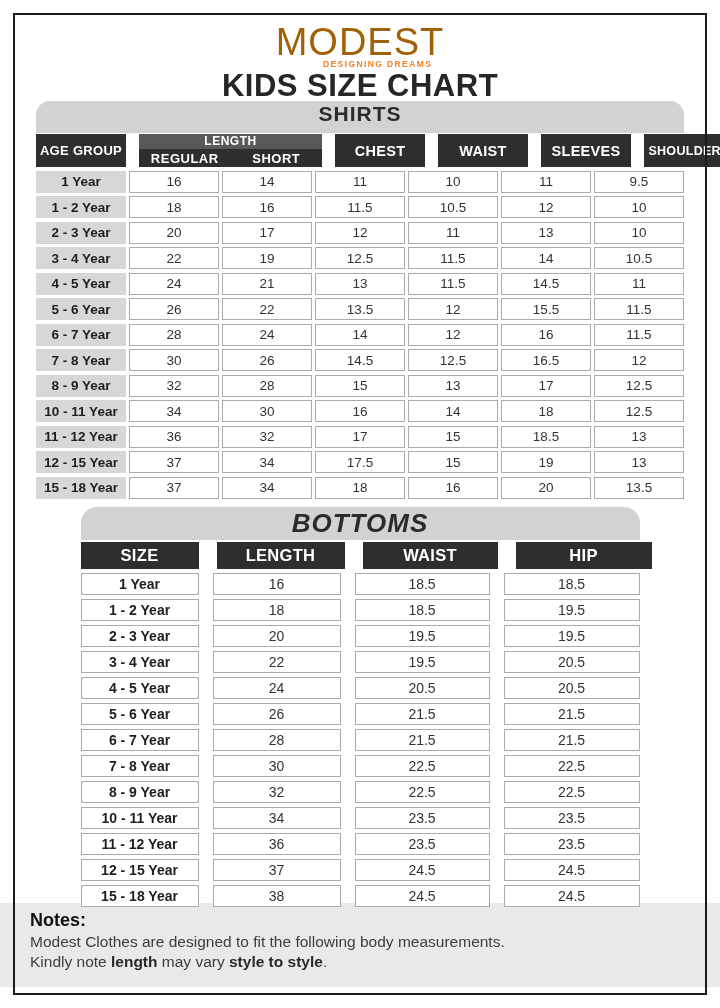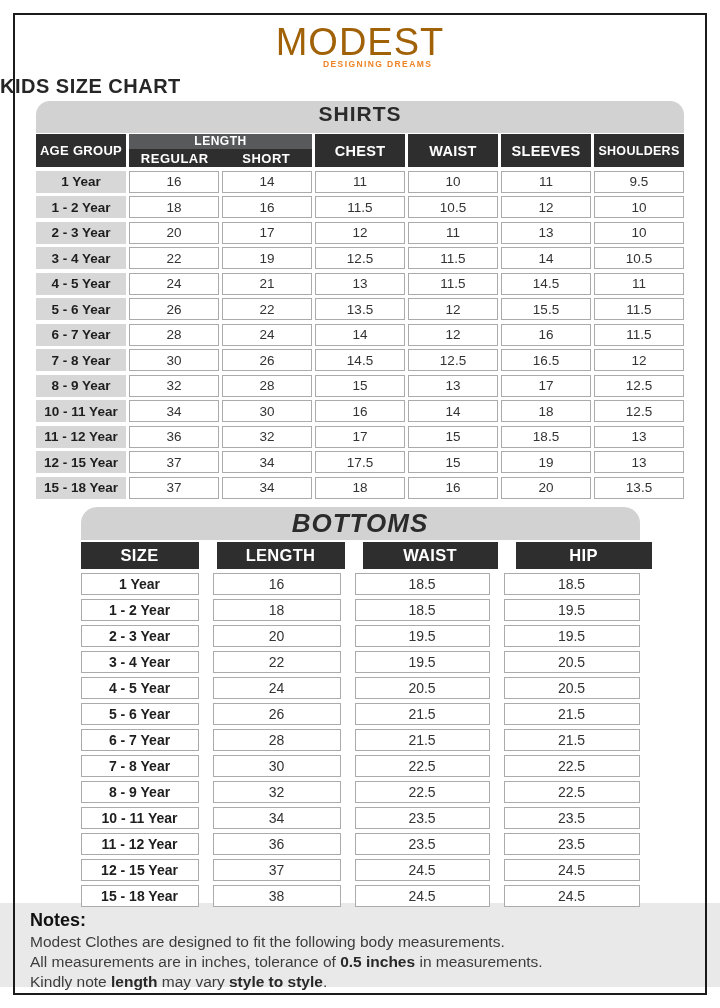--- a/index.html
+++ b/index.html
@@ -37,22 +37,22 @@
     font-size: 8.5px;
     line-height: 9px;
     font-weight: bold;
     color: #EE8325;
     letter-spacing: 1.4px;
     text-align: right;
     padding-right: 12px;
   }
 
   .page-title {
-    text-align: left;
-    font-size: 20px;
+    text-align: center;
+    font-size: 31px;
     line-height: 30px;
     font-weight: 600;
     color: #262626;
     letter-spacing: 0.5px;
   }
 
   
   .banner {
     background: #D2D2D2;
     text-align: center;
@@ -64,21 +64,21 @@
   
   .shirts { width: 648px; margin: 0 auto; }
   .shirts .banner {
     height: 32px; line-height: 26px;
     font-size: 21px;
     border-radius: 14px 14px 0 0;
   }
   .shead {
     display: grid;
     grid-template-columns: 90px 183px 90px 90px 90px 90px;
-    column-gap: 3px;
+    column-gap: 13px;
     margin-top: 1px;
   }
   .hcell {
     background: #2E2E2E;
     color: #ffffff;
     font-weight: bold;
     height: 33px;
     display: flex; align-items: center; justify-content: center;
     font-size: 14.5px;
     letter-spacing: 0.3px;
@@ -394,18 +394,17 @@
         </div>
       </div>
   </div>
 
 </div>
 
 <div class="notes-strip">
   <div class="notes-heading">Notes:</div>
   <div>
       <div class="note-line"><span>Modest Clothes are designed to fit the following body measurements.</span></div>
-      <div class="note-line"><span>All measurements are in inches, tolerance of </span><span class="b">0.5 inches</span><span> in measurements.</span></div>
       <div class="note-line"><span>Kindly note </span><span class="b">length</span><span> may vary </span><span class="b">style to style</span><span>.</span></div>
     </div>
 </div>
 
 <div class="frame"></div>
 
 </body></html>

